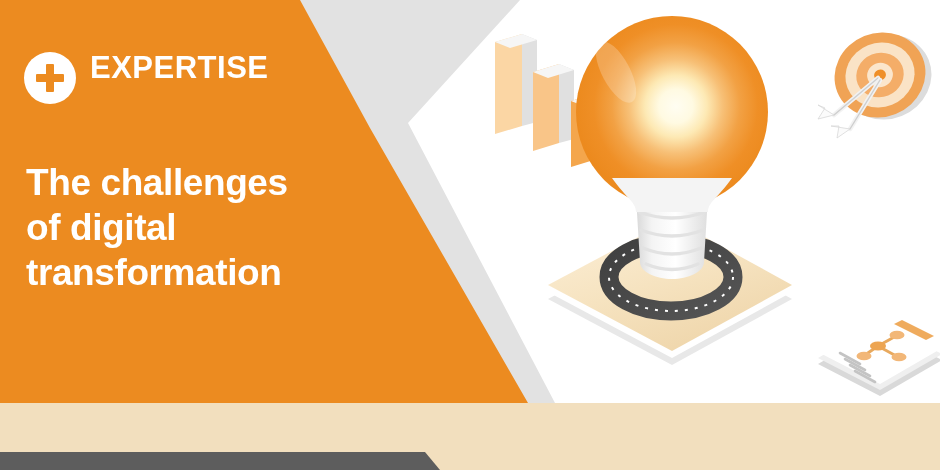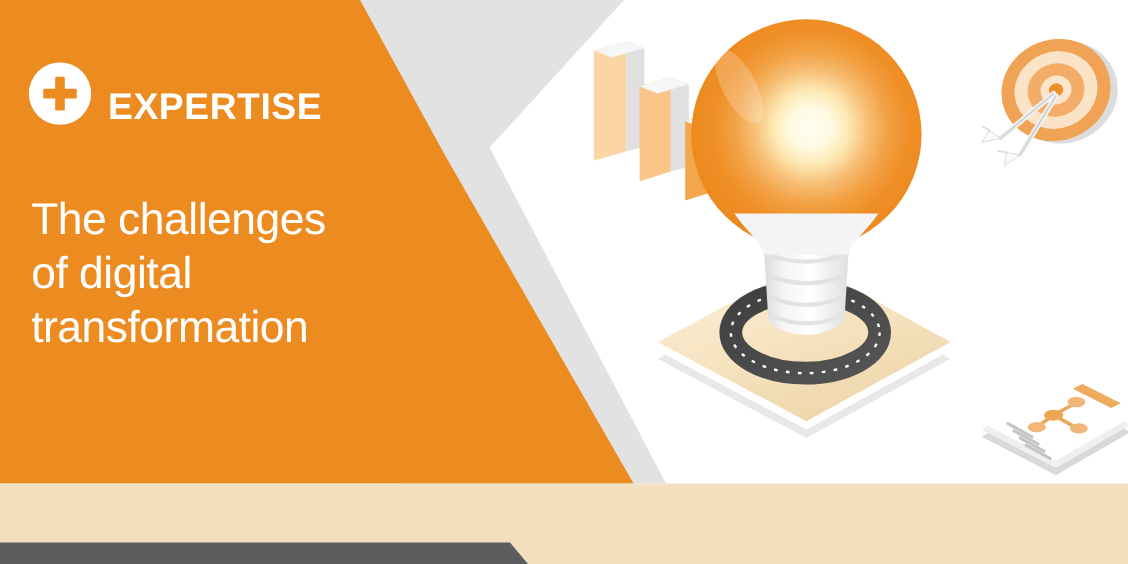--- a/index.html
+++ b/index.html
@@ -14,21 +14,21 @@
   }
 
   
   #bg-shapes{position:absolute;inset:0;width:940px;height:470px;}
 
   
   #logo-block{
     position:absolute;
     left:24px; top:52px;
     display:flex;
-    align-items:flex-end;
+    align-items:flex-start;
     gap:14px;
     z-index:6;
   }
   #logo-mark{
     width:52px;height:52px;border-radius:50%;
     background:#ffffff;
     position:relative;
     flex:0 0 auto;
   }
   #logo-mark .plus-v,#logo-mark .plus-h{
@@ -45,21 +45,21 @@
     white-space:nowrap;
   }
 
   
   #headline{
     position:absolute;
     left:26px; top:160px;
     width:360px;
     color:#ffffff;
     font-size:37px;
-    font-weight:normal;
+    font-weight:bold;
     line-height:1.22;
     letter-spacing:-0.4px;
     z-index:6;
     white-space:pre-line;
   }
 
   
   #illustration{
     position:absolute;
     left:440px; top:0;

